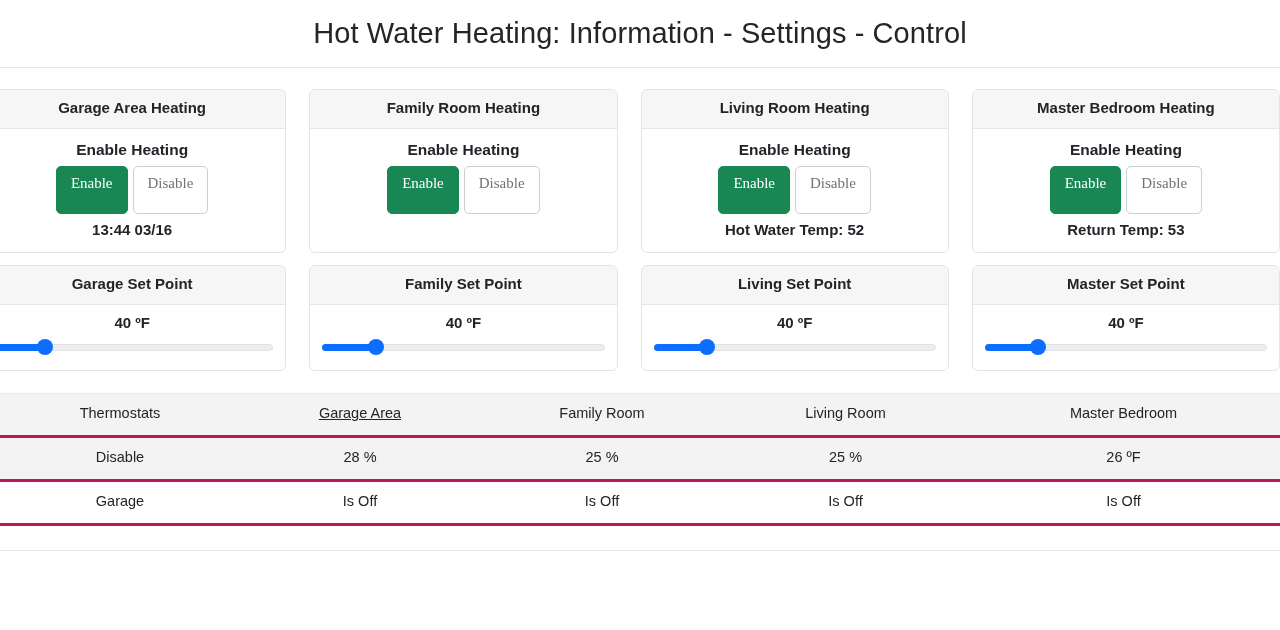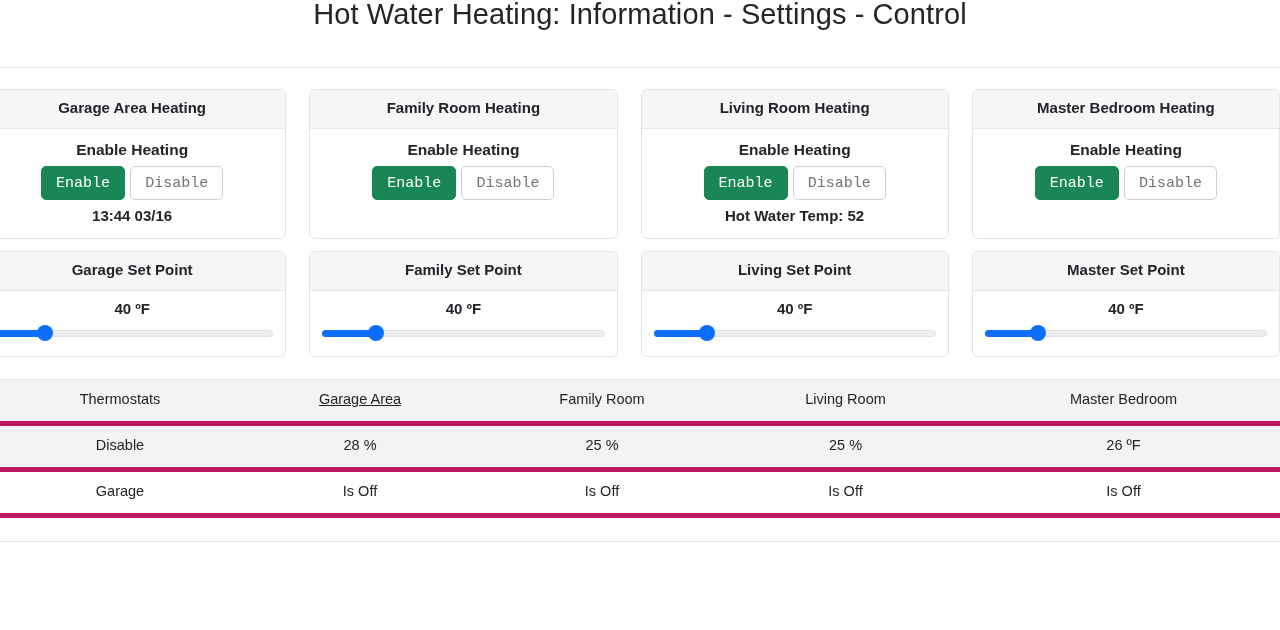--- a/index.html
+++ b/index.html
@@ -10,20 +10,21 @@
     font-family: "Liberation Sans", sans-serif;
     color: #212529;
     overflow: hidden;
   }
 
   
   .page-header {
     height: 68px;
     border-bottom: 1px solid #e4e6e8;
     display: flex;
+    align-items: center;
     justify-content: center;
     background: #ffffff;
   }
   .page-title {
     font-size: 29px;
     font-weight: 400;
     letter-spacing: .1px;
     color: #232528;
     line-height: 1;
   }
@@ -68,24 +69,24 @@
     color: #212529;
     margin-bottom: 8px;
     line-height: 1.1;
   }
   .btn-group {
     display: flex;
     justify-content: center;
     margin-bottom: 8px;
   }
   .btn {
-    font-family: Liberation Mono, monospace;
+    font-family: Liberation Serif, serif;
     font-size: 15px;
     line-height: 1;
-    padding: 9px 14px 8px;
+    padding: 9px 14px 22px;
     border-radius: 5px;
     cursor: pointer;
     border: 1px solid transparent;
     text-align: right;
   }
   .btn-enable {
     background: #198754;
     color: #ffffff;
     border-color: #198754;
     margin-right: 5px;
@@ -147,21 +148,21 @@
     width: 100%;
     border-collapse: collapse;
     font-size: 14.5px;
     color: #212529;
   }
   table td, table th {
     text-align: center;
     font-weight: 400;
     padding: 12px 4px 13px;
     border-top: 1px solid #e8e9ea;
-    border-bottom: 5px solid #be185d;
+    border-bottom: 3px solid #be185d;
     line-height: 1.1;
   }
   tr.shaded td, tr.shaded th { background: #f3f3f4; }
   tr.plain td { background: #ffffff; }
   tr.spacer td { background: #ffffff; height: 26px; padding: 0; border-bottom: 1px solid #e8e9ea; }
   
   .col-label { width: 240px; }
   .col-a { width: 240px; text-decoration: underline; }
   .col-b { width: 244px; }
   .col-c { width: 243px; }
@@ -212,20 +213,21 @@
   </div>
 
   <div class="card">
     <div class="card-head">Master Bedroom Heating</div>
     <div class="card-body">
       <div class="enable-label">Enable Heating</div>
       <div class="btn-group">
         <button class="btn btn-enable">Enable</button>
         <button class="btn btn-disable">Disable</button>
       </div>
+      <div class="status-line">Return Temp: 53</div>
     </div>
   </div>
 
 </div>
 
 <div class="card-row row-set">
 
   <div class="card">
     <div class="card-head">Garage Set Point</div>
     <div class="card-body setpoint-body">

